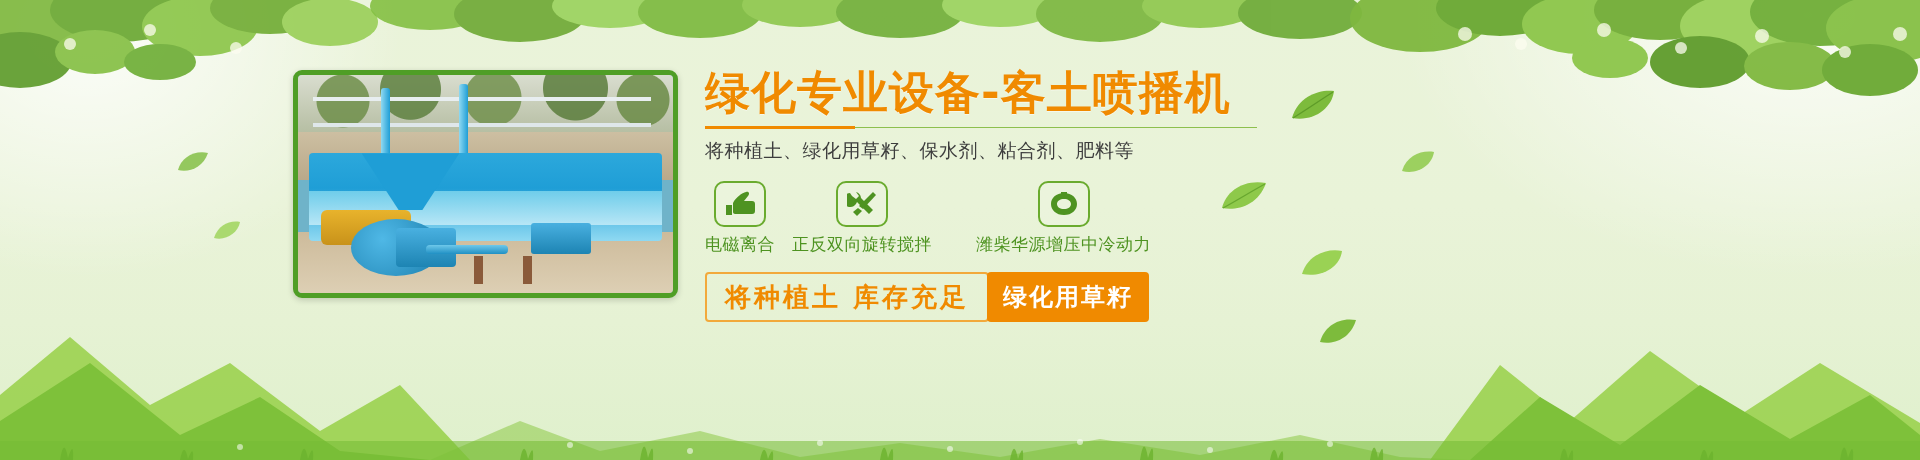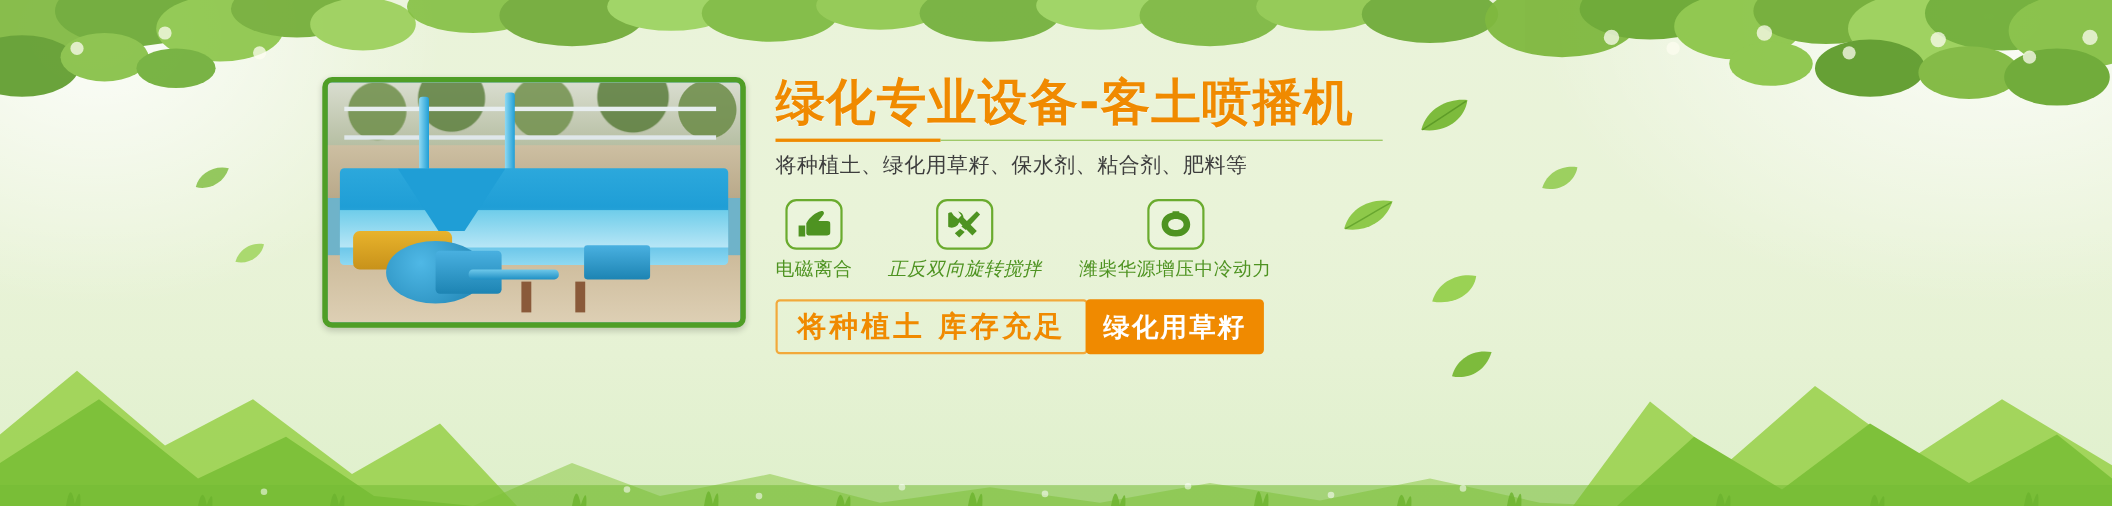--- a/index.html
+++ b/index.html
@@ -102,22 +102,22 @@
   .features { display:flex; align-items:flex-start; margin-top:16px; }
   .feature { text-align:center; }
   .feat-box {
     width:52px; height:46px; margin:0 auto 6px auto;
     border:2px solid #6aab2e; border-radius:10px;
     display:flex; align-items:center; justify-content:center;
     background:rgba(255,255,255,.12);
   }
   .feat-label { font-size:17px; color:#4e9321; letter-spacing:.5px; white-space:nowrap; }
   .f1 { margin-left:0px; }
-  .f2 { margin-left:32px;font-style:italic; }
-  .f3 { margin-left:34px; }
+  .f2 { margin-left:17px; }
+  .f3 { margin-left:44px; }
 
   .cta-row { display:flex; align-items:center; margin-top:16px; }
   .cta-ghost {
     border:2px solid #f2a93b; border-radius:4px;
     padding:7px 18px; font-size:26px; font-weight:bold; color:#f08a00;
     letter-spacing:3px; white-space:nowrap; line-height:32px;
   }
   .cta-solid {
     background:#f08a00; border-radius:4px; margin-left:-2px;
     padding:9px 16px; font-size:24px; font-weight:bold; color:#ffffff;

